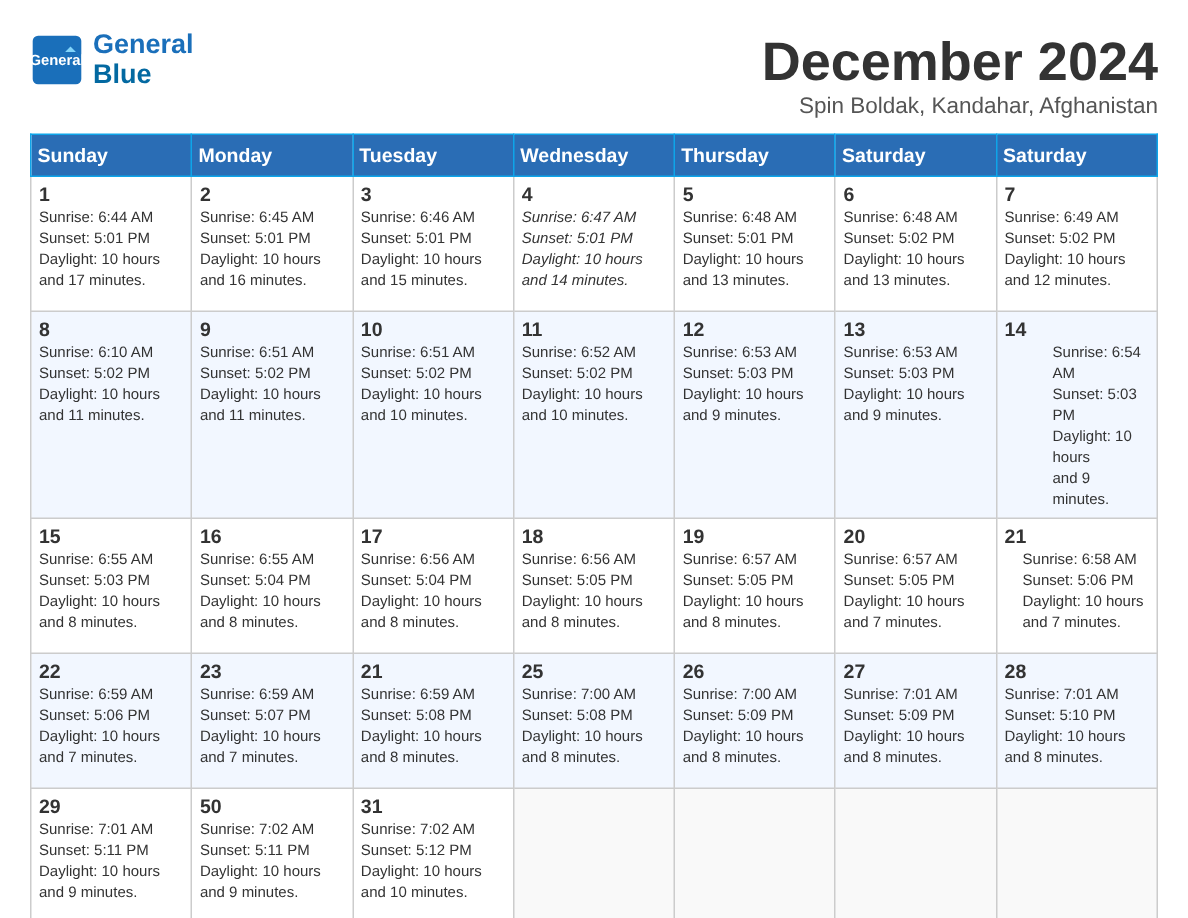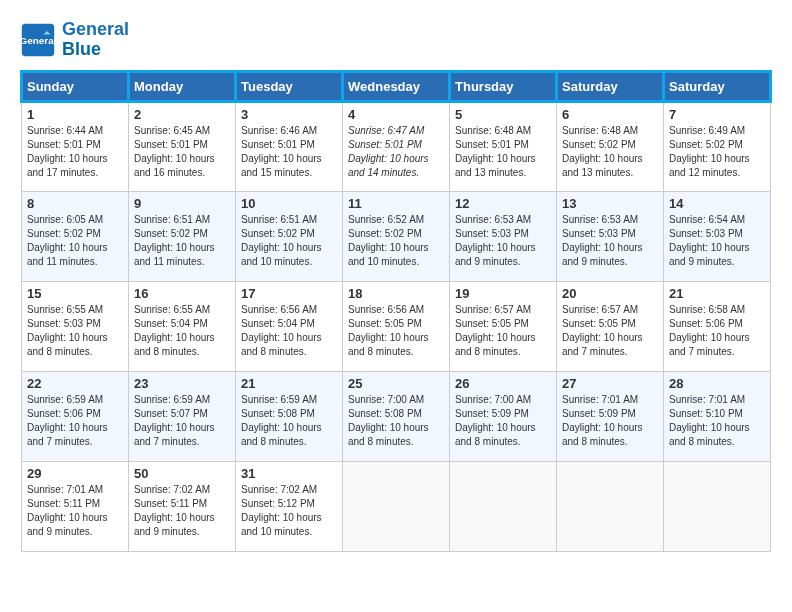--- a/index.html
+++ b/index.html
@@ -51,21 +51,21 @@
       border-collapse: collapse;
       font-size: 11px;
     }
     thead tr th {
       background-color: #2a6db5;
       color: #fff;
       padding: 6px 4px;
       text-align: left;
       font-size: 13px;
       font-weight: bold;
-      border: 3px solid #0ea5e9;
+      border: 1px solid #0ea5e9;
     }
     tbody tr td {
       border: 1px solid #ccc;
       vertical-align: top;
       padding: 4px 5px;
       height: 90px;
       width: calc(100% / 7);
       color: #333;
       background: #fff;
     }
@@ -96,20 +96,24 @@
       <rect x="2" y="2" width="36" height="36" rx="4" fill="#1a6fba"></rect>
       <text x="20" y="24" text-anchor="middle" fill="white" font-size="11" font-weight="bold" font-family="Arial">General</text>
       <polygon points="30,10 38,18 34,14" fill="#4fc3f7"></polygon>
       <polygon points="30,10 34,14 26,14" fill="#81d4fa"></polygon>
     </svg>
     <div class="logo-text">
       <span>General</span><br>
       <span style="color:#0369a1;">Blue</span>
     </div>
   </div>
+  <div class="title-block">
+    <div class="month-title">December 2024</div>
+    <div class="location-title">Spin Boldak, Kandahar, Afghanistan</div>
+  </div>
 </div>
 
 <table>
   <thead>
     <tr id="days-header">
     <th>Sunday</th>
         <th>Monday</th>
         <th>Tuesday</th>
         <th>Wednesday</th>
         <th>Thursday</th>
@@ -165,21 +169,21 @@
           <span class="day-number">7</span>
           <div class="day-info" style="white-space: pre-line;">Sunrise: 6:49 AM
 Sunset: 5:02 PM
 Daylight: 10 hours
 and 12 minutes.</div>
         </td>
       </tr>
       <tr>
         <td>
           <span class="day-number">8</span>
-          <div class="day-info" style="white-space: pre-line;">Sunrise: 6:05 AM
+          <div class="day-info" style="white-space: pre-line;">Sunrise: 6:10 AM
 Sunset: 5:02 PM
 Daylight: 10 hours
 and 11 minutes.</div>
         </td>
         <td>
           <span class="day-number">9</span>
           <div class="day-info" style="white-space: pre-line;">Sunrise: 6:51 AM
 Sunset: 5:02 PM
 Daylight: 10 hours
 and 11 minutes.</div>
@@ -207,21 +211,21 @@
         </td>
         <td>
           <span class="day-number">13</span>
           <div class="day-info" style="white-space: pre-line;">Sunrise: 6:53 AM
 Sunset: 5:03 PM
 Daylight: 10 hours
 and 9 minutes.</div>
         </td>
         <td>
           <span class="day-number">14</span>
-          <div class="day-info" style="white-space: pre-line;">Sunrise: 6:54 AM
+          <div class="day-info" style="white-space: pre-line; margin-left: 32px;">Sunrise: 6:54 AM
 Sunset: 5:03 PM
 Daylight: 10 hours
 and 9 minutes.</div>
         </td>
       </tr>
       <tr>
         <td>
           <span class="day-number">15</span>
           <div class="day-info" style="white-space: pre-line;">Sunrise: 6:55 AM
 Sunset: 5:03 PM
@@ -258,21 +262,21 @@
         </td>
         <td>
           <span class="day-number">20</span>
           <div class="day-info" style="white-space: pre-line;">Sunrise: 6:57 AM
 Sunset: 5:05 PM
 Daylight: 10 hours
 and 7 minutes.</div>
         </td>
         <td>
           <span class="day-number">21</span>
-          <div class="day-info" style="white-space: pre-line;">Sunrise: 6:58 AM
+          <div class="day-info" style="white-space: pre-line; margin-left: 12px;">Sunrise: 6:58 AM
 Sunset: 5:06 PM
 Daylight: 10 hours
 and 7 minutes.</div>
         </td>
       </tr>
       <tr>
         <td>
           <span class="day-number">22</span>
           <div class="day-info" style="white-space: pre-line;">Sunrise: 6:59 AM
 Sunset: 5:06 PM

